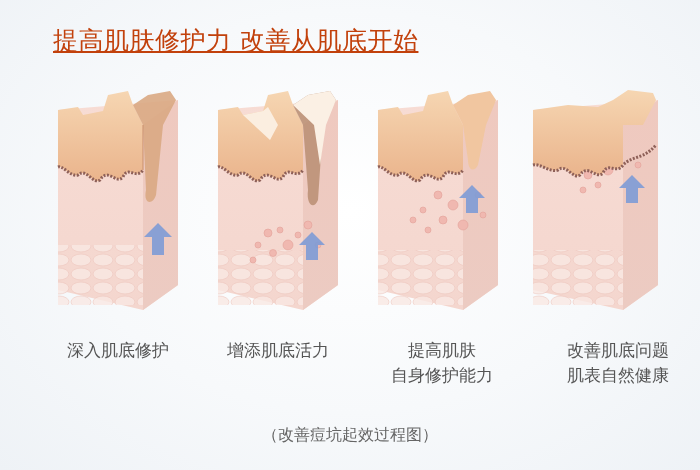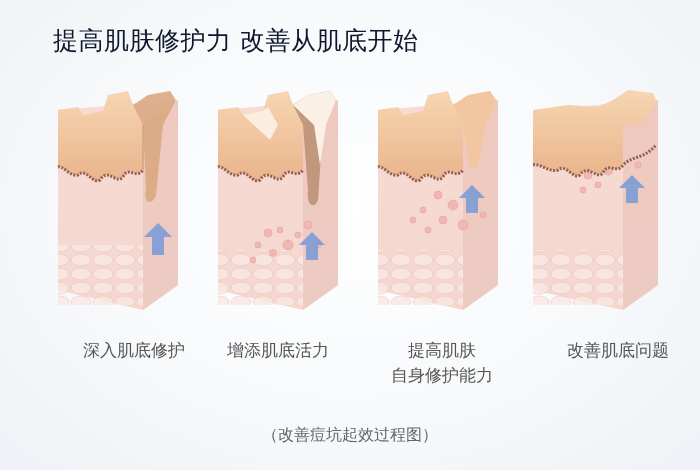--- a/index.html
+++ b/index.html
@@ -4,22 +4,23 @@
 <style>
   html, body { margin:0; padding:0; }
   body {
     width:700px; height:470px; overflow:hidden;
     background: radial-gradient(ellipse at 50% 45%, #ffffff 0%, #f7f9fb 55%, #eef2f6 100%);
     font-family: "DejaVu Sans", "Liberation Sans", sans-serif;
     position:relative;
   }
   .title {
     position:absolute; left:53px; top:24px;
-    font-size:25px; color:#0f172a; letter-spacing:0.5px;
+    font-size:25px; color:#c2410c; letter-spacing:0.5px;
     white-space:nowrap;
+    text-decoration:underline;
   }
   .panel { position:absolute; top:85px; width:140px; height:225px; }
   .panel svg { width:140px; height:225px; display:block; }
   .caption {
     position:absolute; top:338px; width:160px; text-align:center;
     font-size:17px; line-height:25px; color:#555;
   }
   .footnote {
     position:absolute; left:0; width:700px; top:425px; text-align:center;
     font-size:16px; color:#666;
@@ -131,27 +132,28 @@
         <circle cx="55" cy="105" r="3"></circle>
     </g>
     <path d="M5,25 L40,20 L70,22 L85,15 L100,5 L125,8 L128,15 L115,40 L95,40 L95,80 C88,90 80,76 75,88 C68,95 60,78 52,90 C45,95 38,78 30,85 C22,88 12,78 5,80 Z" fill="url(#gTop)"></path>
     <path d="M5,80 C12,78 22,88 30,85 C38,78 45,95 52,90 C60,78 68,95 75,88 C80,76 88,90 95,80 C105,70 115,75 128,60" fill="none" stroke="#8e6058" stroke-width="3" stroke-dasharray="2 1.5"></path>
     <g>
       <polygon points="98,118 98,103 91,103 104,90 117,103 110,103 110,118" fill="#7d9bd6" opacity="0.9"></polygon>
     </g>
   </svg>
 </div>
 
-<div class="caption" style="left:54px;">
+<div class="caption" style="left:38px;">
   <div>深入肌底修护</div>
 </div>
 <div class="caption" style="left:198px;text-align:center;">
   <div>增添肌底活力</div>
 </div>
 <div class="caption" style="left:362px;">
   <div>提高肌肤</div>
   <div>自身修护能力</div>
 </div>
 <div class="caption" style="left:538px;">
   <div>改善肌底问题</div>
+  <div>肌表自然健康</div>
 </div>
 
 <div class="footnote">（改善痘坑起效过程图）</div>
 
 </body></html>

